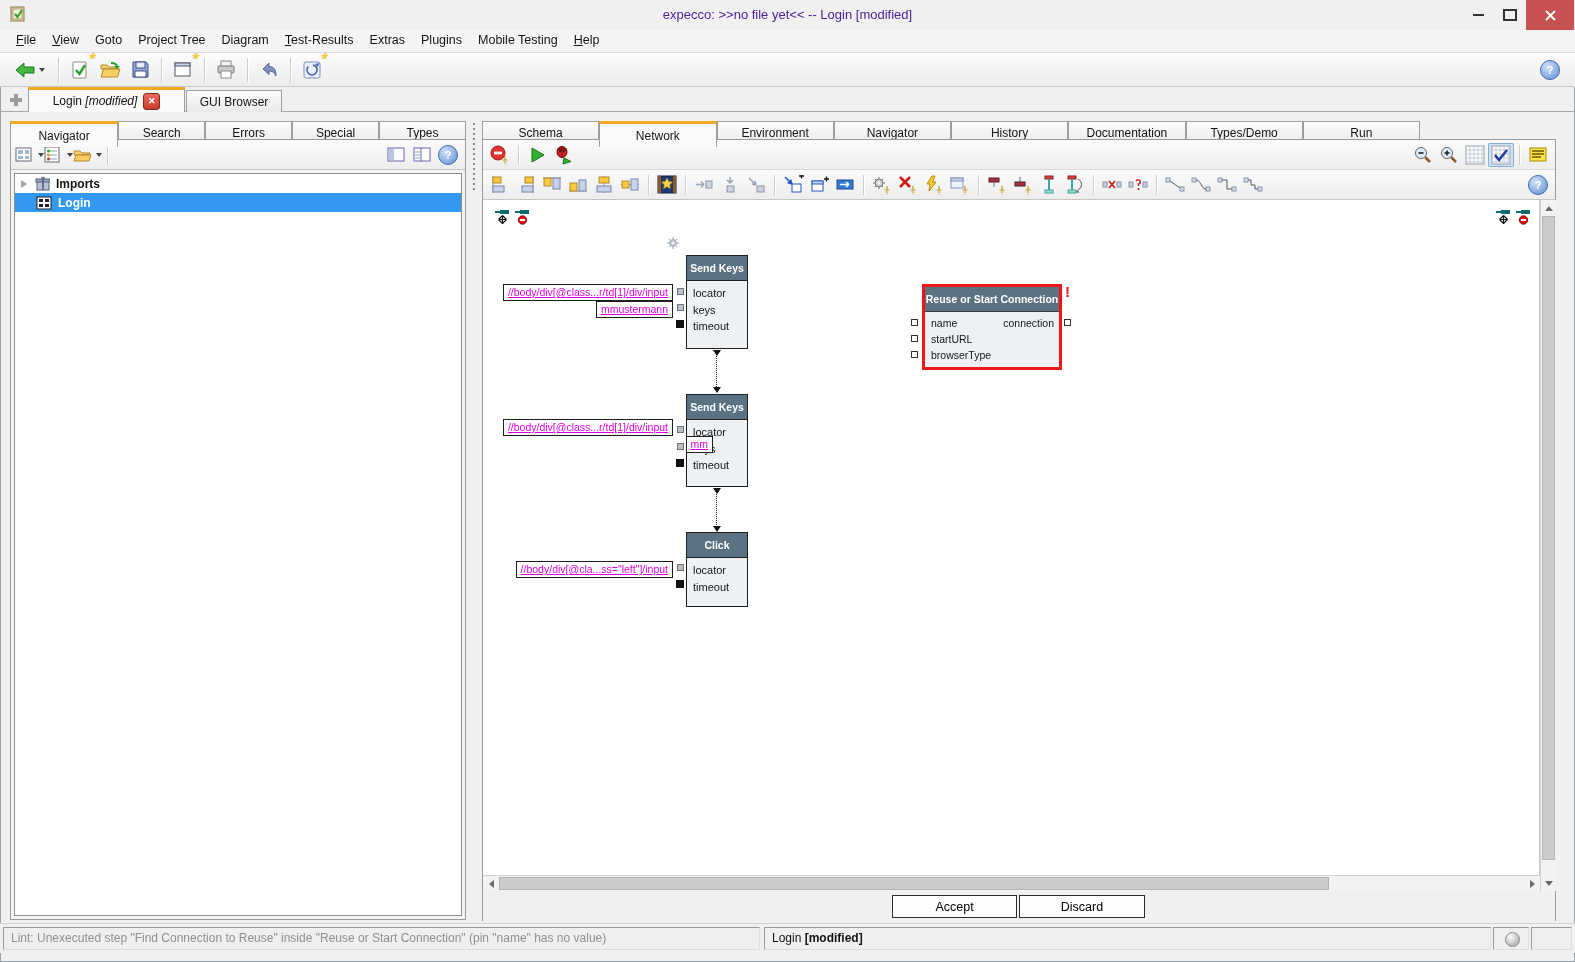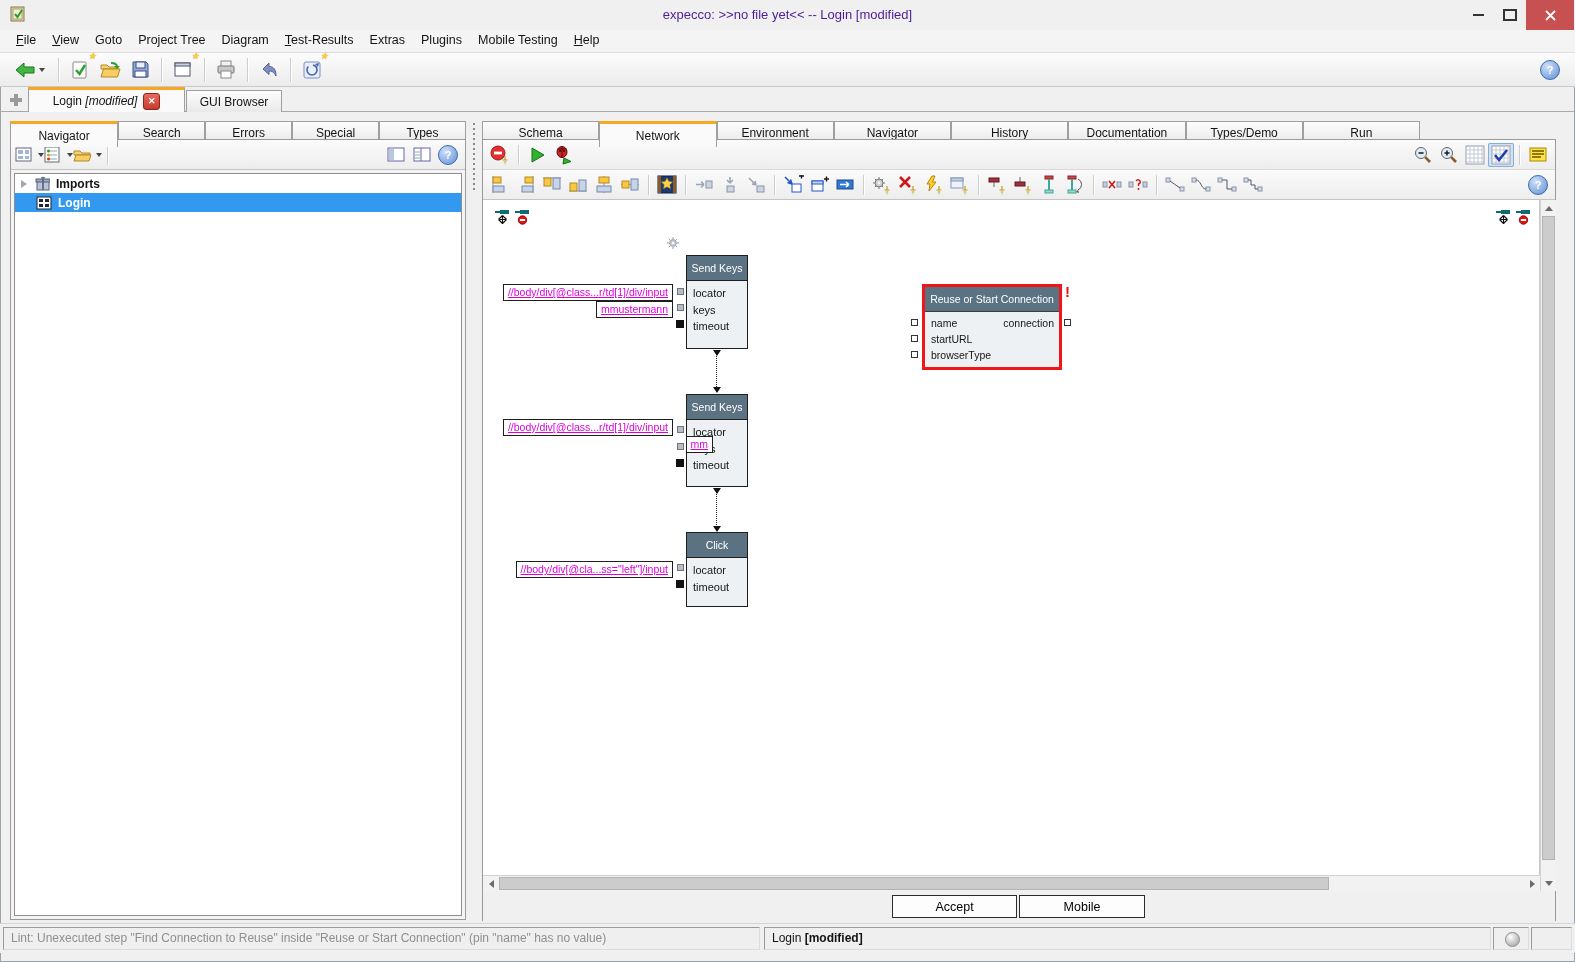--- a/index.html
+++ b/index.html
@@ -68,21 +68,21 @@
   .ltabs{left:10px;top:113px;width:456px;}
   .rightpanel{left:482px;top:139px;width:1074px;height:782px;border:1px solid #9a9a9a;box-sizing:border-box;background:#f0f0f0;}
   .nt-row{position:absolute;left:0;right:0;height:30px;display:flex;align-items:center;padding:0 4px;box-sizing:border-box;
           background:linear-gradient(#fbfbfb,#ededed);}
   .nt-row1{top:0;border-bottom:1px solid #d9d9d9;}
   .nt-row2{top:30px;border-bottom:1px solid #c4c4c4;}
   .spacer{flex:1;}
   
   .canvas{position:absolute;left:0;top:60px;width:1056px;height:675px;background:#fff;border-right:1px solid #c9c9c9;overflow:hidden;}
   .block{position:absolute;background:#edf1f4;border:1px solid #1e1e1e;box-sizing:border-box;}
-  .bhdr{height:24px;line-height:24px;background:#5b7282;color:#fff;text-align:center;font-size:10.5px;border-bottom:1px solid #1e1e1e;white-space:nowrap;overflow:hidden;}
+  .bhdr{height:24px;line-height:24px;background:#5b7282;color:#fff;text-align:center;font-size:10.5px;border-bottom:1px solid #1e1e1e;white-space:nowrap;overflow:hidden;font-weight:bold;}
   .bpins{padding:4px 0 0 6px;font-size:11px;line-height:16.5px;color:#151515;}
   .block.errored{border:3px solid #ee1616;}
   .block.errored .bhdr{border-bottom:1px solid #3c3c3c;}
   .pinsq{position:absolute;width:7px;height:7px;background:#b9bec4;border:1px solid #6f747a;box-sizing:border-box;}
   .pinsq.dark{width:8px;height:8px;background:#111;border:none;}
   .pinsq.open{background:#fff;border:1px solid #333;}
   .valbox{position:absolute;height:15px;line-height:14px;border:1px solid #1e1e1e;background:#fff;color:#dd00dd;
           font-size:10.5px;padding:0 4px;white-space:nowrap;text-decoration:underline;text-align:center;}
   .vconn{position:absolute;width:0;border-left:1px dotted #222;}
   .arrdn{position:absolute;width:0;height:0;border:4px solid transparent;border-top:6px solid #111;border-bottom:none;}
@@ -747,21 +747,21 @@
           <span class="tri up"></span>
         </div>
       <div class="sb-thumb" style="left:1px;top:16px;width:13px;height:644px"></div>
       <div class="sb-btn" style="left:0;bottom:0">
           <span class="tri down"></span>
         </div>
     </div>
 
     <div class="btnrow">
       <button class="pushbtn" style="left:409px;width:125px">Accept</button>
-      <button class="pushbtn" style="left:536px;width:126px">Mobile</button>
+      <button class="pushbtn" style="left:536px;width:126px">Discard</button>
     </div>
   </div>
 
   <div class="abs statusbar">
     <div class="sfield lint" style="left:3px;width:757px">Lint: Unexecuted step "Find Connection to Reuse" inside "Reuse or Start Connection" (pin "name" has no value)</div>
     <div class="sfield" style="left:764px;width:727px">
       <span>Login </span><b>[modified]</b>
     </div>
     <div class="sfield" style="left:1493px;width:36px">
       <span class="led" style="left:11px;top:4px"></span>

